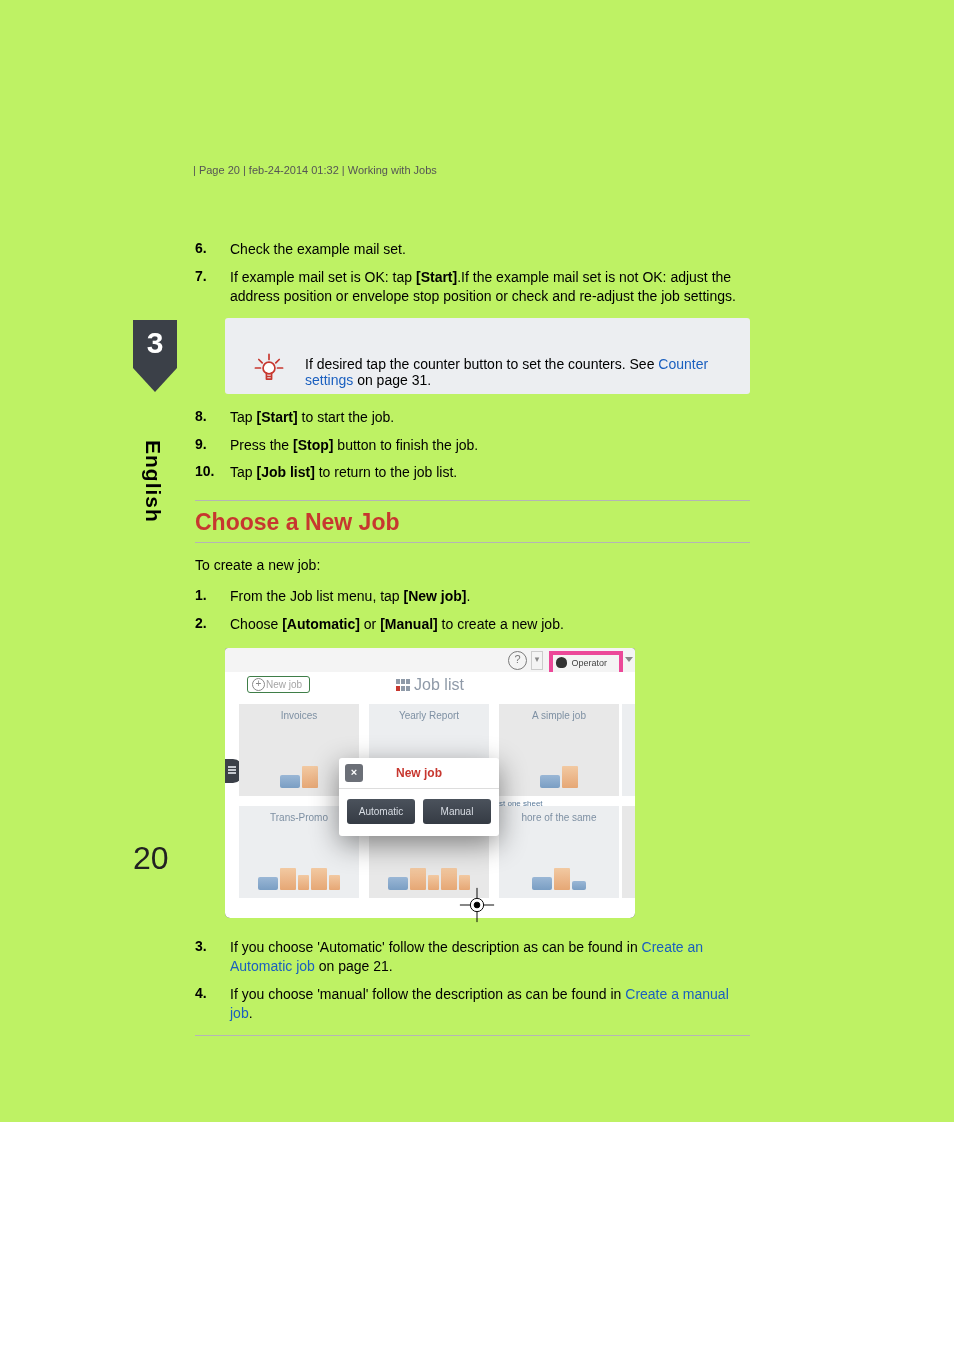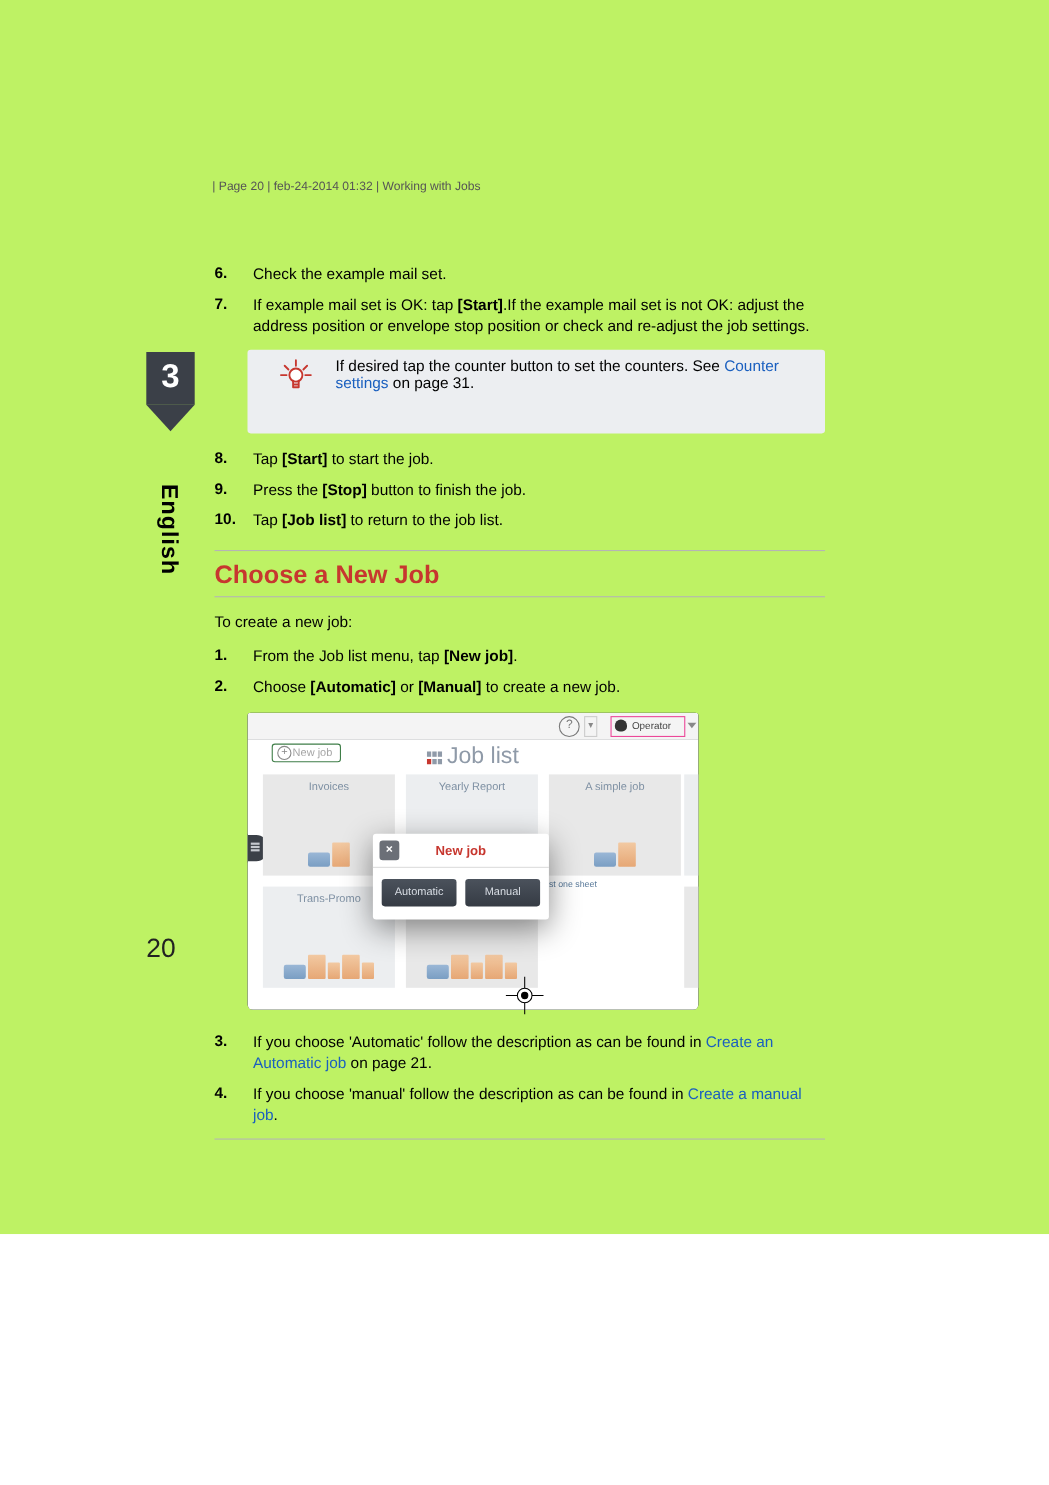--- a/index.html
+++ b/index.html
@@ -3,37 +3,37 @@
 <meta charset="utf-8">
 <style>
   html,body{margin:0;padding:0;font-family:Arial,Helvetica,sans-serif;font-size:14px;color:#000;background:#fff}
   .page{position:relative;width:954px;height:1122px;margin:0 auto;background:#bef264}
   .hdr{position:absolute;left:193px;top:164px;font-size:11px;color:#555}
   .content{position:absolute;left:195px;top:240px;width:555px}
   .ol .row{display:flex;margin:0 0 9px 0}
   .ol .num{width:35px;font-weight:bold;flex:none}
   .ol .txt{flex:1;line-height:1.35}
   .b{font-weight:bold}
-  .callout{display:flex;align-items:flex-start;background:#eceef1;min-height:64px;margin:12px 0 14px 30px;padding:6px 14px 6px 8px;border-radius:3px}
+  .callout{display:flex;align-items:flex-end;background:#eceef1;min-height:64px;margin:12px 0 14px 30px;padding:6px 14px 6px 8px;border-radius:3px}
   .bulb{width:72px;flex:none;text-align:center}
   .bulb svg{width:34px;height:34px}
   .link{color:#1a5fbf}
   .sec-rule-t{border-top:1px solid #b5b5b5;margin:18px 0 8px 0}
   .sec-rule-b{border-top:1px solid #b5b5b5;margin:6px 0 14px 0}
   .h2{color:#c7372f;font-size:23px;font-weight:bold;margin:0}
   .para{margin:0 0 14px 0}
   .sshot{margin:14px 0 20px 30px;width:410px;height:270px;position:relative;background:#2a3138;border-radius:3px 3px 5px 5px;overflow:hidden;font-family:Arial}
   .ss-top{height:24px;background:#f4f4f4;position:relative}
   .ss-top .help{position:absolute;right:108px;top:3px;width:17px;height:17px;border-radius:50%;border:1.5px solid #7a7a7a;color:#7a7a7a;font-size:11px;text-align:center;line-height:15px}
   .ss-top .drop{position:absolute;right:92px;top:3px;width:10px;height:17px;border:1px solid #ccc;color:#888;font-size:9px;text-align:center;line-height:15px}
-  .ss-top .op{position:absolute;right:12px;top:3px;height:17px;border:1px solid #ec4899;font-size:9px;color:#444;padding:0 12px 0 18px;line-height:16px}
+  .ss-top .op{position:absolute;right:12px;top:3px;height:17px;border:4px solid #ec4899;font-size:9px;color:#444;padding:0 12px 0 18px;line-height:16px}
   .ss-top .op:before{content:"";position:absolute;left:3px;top:2px;width:11px;height:11px;border-radius:50% 50% 40% 40%;background:#333}
   .ss-top .car{position:absolute;right:2px;top:9px;width:0;height:0;border-left:4px solid transparent;border-right:4px solid transparent;border-top:5px solid #888}
   .ss-body{position:relative;height:246px;background:#fff}
-  .ss-body .title{position:absolute;left:0;right:0;top:4px;text-align:center;color:#8f9aa8;font-size:21px}
+  .ss-body .title{position:absolute;left:0;right:0;top:4px;text-align:center;color:#8f9aa8;font-size:16px}
   .ss-body .title .grid{display:inline-block;vertical-align:-1px;margin-right:4px}
   .ss-body .newjob{position:absolute;left:22px;top:4px;border:1.5px solid #3f7e48;border-radius:3px;font-size:10px;color:#a5a5a5;padding:2px 7px 2px 18px}
   .ss-body .newjob:before{content:"+";position:absolute;left:4px;top:1px;width:11px;height:11px;border:1px solid #888;border-radius:50%;font-size:10px;line-height:10px;text-align:center;color:#888}
   .ss-row{position:absolute;left:0;right:0;height:92px}
   .ss-row.r1{top:32px}
   .ss-row.r2{top:134px}
   .ss-cell{position:absolute;top:0;width:120px;height:92px;background:#e8e8e8}
   .ss-cell .lbl{position:absolute;left:0;right:0;top:6px;text-align:center;font-size:10px;color:#7e90a3}
   .ss-cell .ic{position:absolute;left:0;right:0;bottom:8px;text-align:center}
   .c1{left:14px}.c2{left:144px}.c3{left:274px}.cR{left:397px;width:13px}
@@ -49,21 +49,21 @@
   .modal .btn{flex:1;background:linear-gradient(#4b525c,#353b44);color:#d8dde4;font-size:10px;text-align:center;padding:7px 0;border-radius:3px}
   .ss-side{position:absolute;left:0;top:85px;width:18px;height:24px;background:#3b4048;border-radius:0 12px 12px 0;border:2px solid #fff;border-left:none}
   .ss-side .bar{position:absolute;left:3px;top:7px;width:8px;height:1.5px;background:#c5c9cf;box-shadow:0 3px 0 #c5c9cf,0 6px 0 #c5c9cf}
   .ss-side .ch{position:absolute;right:-1px;top:6px;color:#c5c9cf;font-size:10px}
   .hr-end{border-top:1px solid #b5b5b5;margin:12px 0 0 0}
   
   .tab{position:absolute;left:133px;top:320px;width:44px;height:140px}
   .tab .sq{width:44px;height:48px;background:#3b4048;color:#fff;text-align:center;line-height:46px;font-size:30px;font-weight:bold;position:relative}
   .tab .sq:after{content:"";position:absolute;left:0;bottom:-24px;width:0;height:0;border-left:22px solid transparent;border-right:22px solid transparent;border-top:24px solid #3b4048}
   .lang{position:absolute;left:141px;top:440px;font-weight:bold;font-size:21px;letter-spacing:1px;writing-mode:vertical-rl;text-orientation:mixed;transform:rotate(0deg)}
-  .pagenum{position:absolute;left:133px;bottom:245px;font-size:24px;color:#222}
+  .pagenum{position:absolute;left:133px;bottom:245px;font-size:32px;color:#222}
   .regmark{position:absolute;left:50%;bottom:195px;transform:translateX(-50%)}
   .regmark svg{width:38px;height:38px}
 </style>
 </head>
 <body>
 
 <div class="page">
 
   <div class="hdr">| Page 20 | feb-24-2014 01:32 | Working with Jobs</div>
 
@@ -177,20 +177,24 @@
           <div class="ss-cell cR alt"></div>
         </div>
         <div class="ss-row r2">
           <div class="ss-cell c1 alt">
               <div class="lbl">Trans-Promo</div>
               <div class="ic"><span class="env"></span><span class="doc"></span><span class="doc s"></span><span class="doc"></span><span class="doc s"></span></div>
             </div>
           <div class="ss-cell c2">
               <div class="ic"><span class="env"></span><span class="doc"></span><span class="doc s"></span><span class="doc"></span><span class="doc s"></span></div>
             </div>
+          <div class="ss-cell c3 alt">
+              <div class="lbl">hore of the same</div>
+              <div class="ic"><span class="env"></span><span class="doc"></span><span class="env s"></span></div>
+            </div>
           <div class="ss-cell cR"></div>
         </div>
 
         <div class="modal">
           <div class="mh">
             <div class="x">×</div>
             <span>New job</span>
           </div>
           <div class="mb">
             <div class="btn">Automatic</div>

